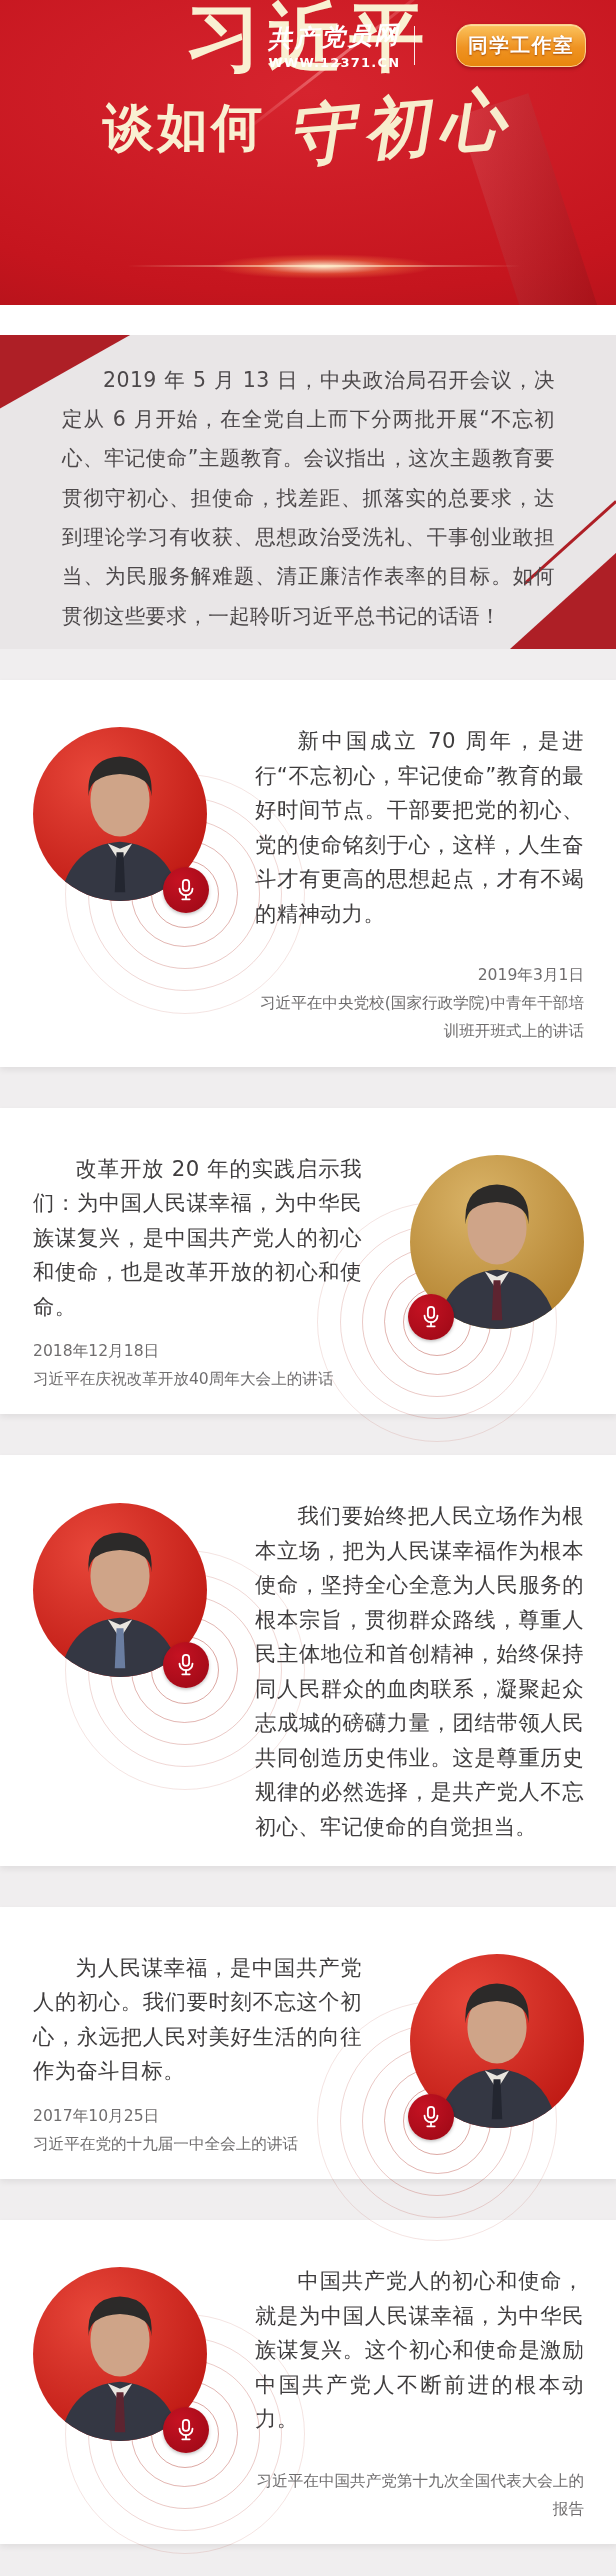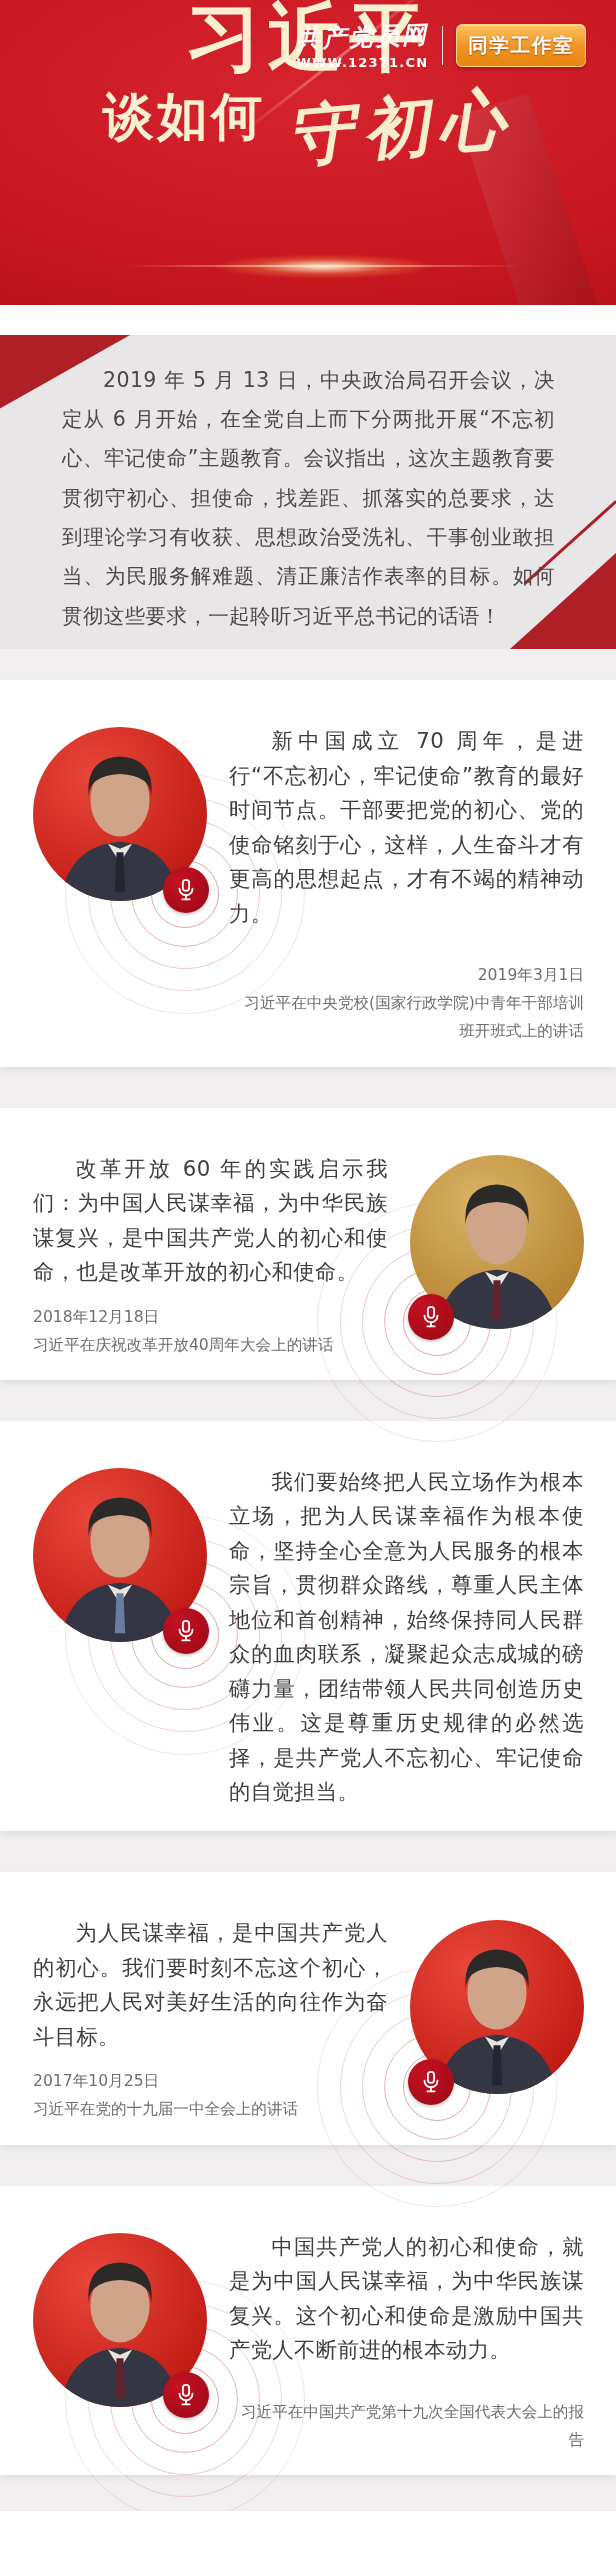--- a/index.html
+++ b/index.html
@@ -10,28 +10,28 @@
   .hero{position:relative;height:305px;overflow:hidden;
     background:radial-gradient(140% 120% at 50% 30%, #d6242e 0%, #c5151e 55%, #9d0f16 100%);}
   .streak{position:absolute;width:2.5px;background:linear-gradient(to bottom,rgba(255,150,150,0),rgba(255,170,170,.55),rgba(255,150,150,0));}
   .streak.s1{left:443px;top:-24.6px;height:271px;transform:rotate(52deg);transform-origin:top center;}
   .streak.s2{right:45px;top:98px;height:271px;width:74px;background:linear-gradient(115deg,rgba(255,255,255,.10),rgba(140,10,16,.45));transform:rotate(-18deg);}
   .logo-row{position:absolute;top:21.3px;right:31px;display:flex;align-items:center;gap:13px;z-index:5;}
   .site-logo{color:#fff;text-align:center;}
   .site-logo .script{font-family:"DejaVu Serif","Liberation Serif",serif;font-style:italic;font-weight:bold;font-size:24px;letter-spacing:2.5px;transform:rotate(-2deg);display:block;}
   .site-logo .url{display:block;font-size:13px;font-weight:bold;letter-spacing:1.2px;margin-top:1.6px;}
   .logo-divider{width:1.6px;height:39px;background:rgba(255,255,255,.9);}
-  .studio-badge{display:inline-block;padding:7.4px 10.7px;border-radius:6px;cursor:pointer;
+  .studio-badge{display:inline-block;padding:7.4px 10.7px;border-radius:15px;cursor:pointer;
     background:linear-gradient(#fbc35e,#ef9322 55%,#e8860e);border:0.8px solid #fbd28c;
     box-shadow:inset 0 0.8px 0.8px rgba(255,255,255,.6),0 1.6px 3.3px rgba(90,10,10,.4);
     color:#fff;font-weight:bold;font-size:19.7px;letter-spacing:1.6px;
-    font-family:"DejaVu Serif","Liberation Serif",serif;text-shadow:0 0.8px 1.6px rgba(150,60,0,.8);}
+    font-family:"DejaVu Serif","Liberation Serif",serif;text-shadow:0 0.8px 1.6px rgba(150,60,0,.8);margin-left:28px;}
   .hero-title{position:relative;z-index:3;text-align:center;margin:0;
     font-size:75px;line-height:1;font-weight:900;color:#f9f0d2;letter-spacing:6.6px;}
-  .hero-sub{position:relative;z-index:3;display:flex;justify-content:center;margin-top:8.2px;}
+  .hero-sub{position:relative;z-index:3;display:flex;justify-content:center;align-items:center;margin-top:8.2px;}
   .sub-plain{font-size:51px;font-weight:900;color:#f9f0d2;letter-spacing:3.3px;}
   .sub-script{font-family:"DejaVu Serif","Liberation Serif",serif;font-style:italic;font-weight:bold;
     font-size:66px;color:#f7edcd;margin-left:21.3px;letter-spacing:9.8px;transform:rotate(-5deg);}
   .flare{position:absolute;left:176px;top:250px;width:295px;height:33px;z-index:2;
     background:radial-gradient(closest-side,rgba(255,246,214,.95),rgba(255,150,80,.35) 45%,rgba(255,120,60,0) 75%);}
   .flare::after{content:"";position:absolute;left:-49px;top:14.8px;width:394px;height:2.5px;
     background:linear-gradient(to right,rgba(255,200,160,0),rgba(255,235,200,.8),rgba(255,200,160,0));}
 
   
   .white-band{height:29.5px;background:#fff;}
@@ -42,21 +42,21 @@
     clip-path:polygon(0 0,100% 0,0 100%);}
   .tri-br{position:absolute;bottom:0;right:0;width:107px;height:97px;background:#ae1f26;
     clip-path:polygon(100% 0,100% 100%,0 100%);}
   .tri-line{position:absolute;right:-14.8px;bottom:105px;width:123px;height:3.3px;background:#ae1f26;transform:rotate(-42deg);}
   .intro-text{position:relative;z-index:2;margin:0;font-size:20.5px;line-height:1.92;color:#4c484a;
     text-align:justify;text-indent:2em;letter-spacing:0.4px;}
 
   
   .cards{background:#f0eeef;padding:31px 0 36px;}
   .card{position:relative;width:617px;box-sizing:border-box;background:#fff;margin:0 0 41px;
-    padding:44px 33px 21.3px;display:flex;gap:22px;box-shadow:0 2.5px 6.6px rgba(0,0,0,.07);}
+    padding:44px 33px 21.3px;display:flex;gap:48px;box-shadow:0 2.5px 6.6px rgba(0,0,0,.07);}
   .card:last-child{margin-bottom:0;}
   .card.photo-right{flex-direction:row-reverse;}
   .photo-wrap{position:relative;flex:0 0 174px;width:174px;height:174px;margin-top:3.3px;}
   .portrait{position:relative;z-index:2;width:174px;height:174px;border-radius:50%;overflow:hidden;}
   .portrait.bg-red{background:radial-gradient(circle at 35% 28%,#e8473a,#c01b15 78%);}
   .portrait.bg-gold{background:radial-gradient(circle at 40% 28%,#dab468,#b2812e 82%);}
   .portrait svg{display:block;width:100%;height:100%;}
   .mic-badge{position:absolute;z-index:4;width:46px;height:46px;border-radius:50%;
     background:radial-gradient(circle at 35% 30%,#c51222,#a30a18 80%);
     display:flex;align-items:center;justify-content:center;box-shadow:0 1.6px 3.3px rgba(0,0,0,.25);}
@@ -169,21 +169,21 @@
         <div class="mic-badge">
           <svg viewBox="0 0 24 24" width="26" height="26" fill="none" stroke="#ffffff" stroke-width="1.7" stroke-linecap="round">
             <rect x="9.1" y="2.6" width="5.8" height="10.2" rx="2.9"></rect>
             <path d="M6 10.8a6 6 0 0 0 12 0"></path>
             <line x1="12" y1="16.8" x2="12" y2="19.6"></line>
             <path d="M8.6 20.6h6.8"></path>
           </svg>
         </div>
       </div>
       <div class="quote-col">
-        <p class="quote-text">改革开放 60 年的实践启示我们：为中国人民谋幸福，为中华民族谋复兴，是中国共产党人的初心和使命，也是改革开放的初心和使命。</p>
+        <p class="quote-text">改革开放 20 年的实践启示我们：为中国人民谋幸福，为中华民族谋复兴，是中国共产党人的初心和使命，也是改革开放的初心和使命。</p>
         <div class="attribution align-left">
           <div>2018年12月18日</div>
           <div>习近平在庆祝改革开放40周年大会上的讲话</div>
         </div>
       </div>
     </section>
 
     <section class="card photo-left">
       <div class="photo-wrap">
         <div class="rings">

